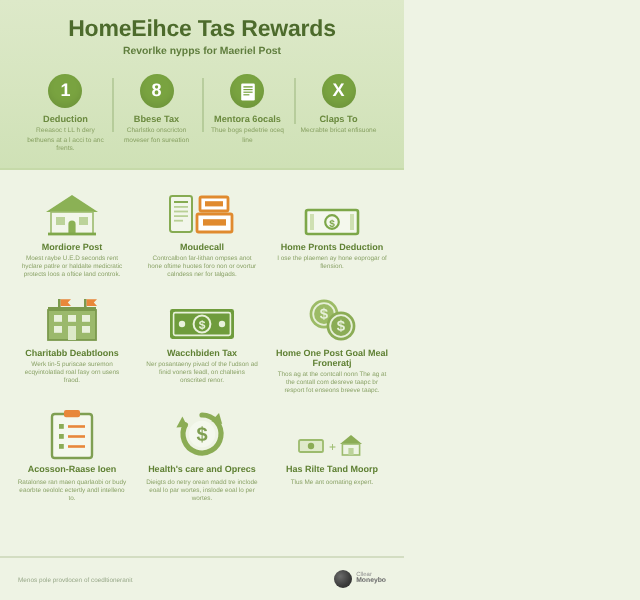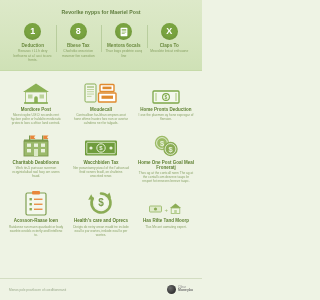--- a/index.html
+++ b/index.html
@@ -101,20 +101,21 @@
   .brand-text{display:flex;flex-direction:column;line-height:1;}
   .brand-l1{font-size:3px;color:#8d8d8d;filter:blur(0.12px);}
   .brand-l2{font-size:3.4px;font-weight:bold;color:#6d6d6d;filter:blur(0.12px);}
 </style>
 </head>
 <body>
 
 <div class="page">
 
   <div class="hero">
+    <h1>HomeEihce Tas Rewards</h1>
     <h2>Revorlke nypps for Maeriel Post</h2>
 
     <div class="stats">
 
       <div class="stat">
         <div class="badge">1</div>
         <div class="stat-title">Deduction</div>
         <div class="stat-desc">Reeasoc t LL h dery bethuens at a l acci to anc frents.</div>
       </div>
 

